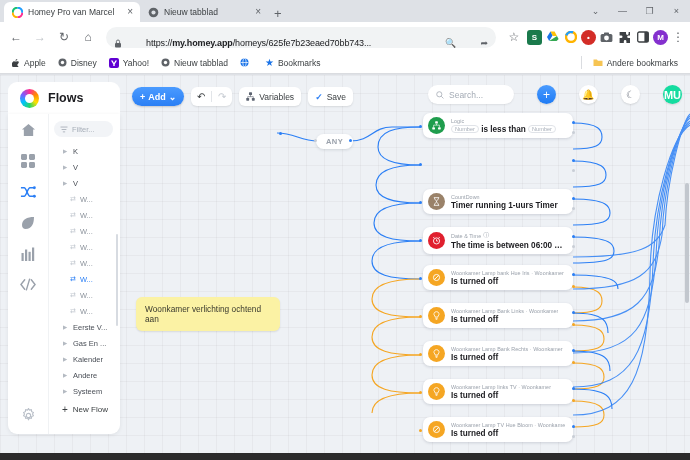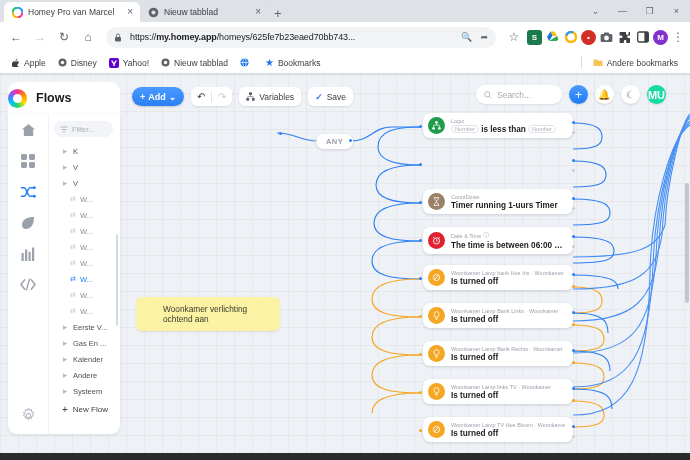--- a/index.html
+++ b/index.html
@@ -36,21 +36,21 @@
 
   .toolbar {
     height: 30px; background: #ffffff; display: flex; align-items: center;
     padding: 0 5px; gap: 2px;
   }
   .navbtn { width: 22px; height: 22px; display:flex; align-items:center; justify-content:center;
             color:#5f6368; font-size: 12px; }
   .navbtn.dim { color: #bdc1c6; }
   .omnibox {
     flex: 1; height: 21px; background: #f1f3f4; border-radius: 11px;
-    display: flex; align-items: center; gap: 8px; padding: 0 8px;
+    display: flex; align-items: flex-end; gap: 24px; padding: 0 8px;
     margin: 0 5px; font-size: 9px; color: #202124; min-width: 0;
   }
   .omnibox .url { flex: 1; white-space: nowrap; overflow: hidden; text-overflow: ellipsis; letter-spacing:-0.1px;}
   .omnibox .url b { font-weight: 700; }
   .ob-icon { color: #5f6368; font-size: 9px; flex:none; }
   .ext-icons { display: flex; align-items: center; gap: 3px; }
   .ext { width: 15px; height: 15px; border-radius: 3px; display:flex; align-items:center;
          justify-content:center; font-size: 8px; color:#fff; font-weight:bold; }
   .profile-av { width: 15px; height:15px; border-radius: 50%; background:#8430ce; color:#fff;
                 font-size:8px; display:flex; align-items:center; justify-content:center; font-weight:bold;}
@@ -71,21 +71,21 @@
       linear-gradient(to right, rgba(0,0,0,0.035) 1px, transparent 1px) 0 0/18px 18px,
       linear-gradient(to bottom, rgba(0,0,0,0.035) 1px, transparent 1px) 0 0/18px 18px,
       #eef1f5;
     overflow: hidden;
   }
 
   
   .app-head {
     position: absolute; left: 8px; top: 7px; width: 112px; height: 32px;
     background: #fff; border-radius: 9px 9px 0 0;
-    display: flex; align-items: center; gap: 9px; 
+    display: flex; align-items: center; gap: 9px; padding-left: 12px;
   }
   .homey-logo { width:19px; height:19px; border-radius:50%;
     background: conic-gradient(#ff2e93, #ff8a00, #ffe000, #24d66b, #00c2ff, #7b5cff, #ff2e93);
     position: relative; flex:none;}
   .homey-logo::after { content:""; position:absolute; left:5px; top:5px; width:9px; height:9px;
     border-radius:50%; background:#fff; }
   .app-title { font-size: 12.5px; font-weight: bold; color: #1b1b1f; }
 
   
   .flowtools { position: absolute; left: 132px; top: 12px; display:flex; align-items:center; gap:7px; }
@@ -100,21 +100,21 @@
   }
   .btn-white .ic { font-size: 9px; color:#5c6370; }
   .undo-group { height:19px; background:#fff; border-radius:6px; display:flex; align-items:center;
     box-shadow: 0 1px 2px rgba(0,0,0,0.10); }
   .undo-group div { width: 20px; text-align:center; font-size:10px; color:#3c4043; }
   .undo-group .sep { width:1px; height:11px; background:#e2e5e9; padding:0;}
   .undo-group .disabled { color:#c6cbd2; }
   .check { color:#2b7ff5; font-size:9px; font-weight:bold; }
 
   
-  .righttools { position: absolute; right: 24px; top: 10px; display:flex; align-items:center; gap:7px;text-align:center; }
+  .righttools { position: absolute; right: 8px; top: 10px; display:flex; align-items:center; gap:23px;text-align:center; }
   .searchbox { width: 86px; height: 19px; background:#fff; border-radius:10px; display:flex;
     align-items:center; gap:5px; padding: 0 8px; font-size: 8.5px; color:#a4abb5; box-shadow:0 1px 2px rgba(0,0,0,0.08);}
   .circ { width:19px; height:19px; border-radius:50%; display:flex; align-items:center;
     justify-content:center; font-size:10px; box-shadow:0 1px 2px rgba(0,0,0,0.12); }
   .circ.blue { background: linear-gradient(#4a9bff,#1f7bf4); color:#fff; font-size:12px; }
   .circ.white { background:#fff; color:#5c6370; }
   .circ.green { background:#14dca0; color:#fff; font-size:11px; font-weight:bold; }
 
   
   .leftpanel {
@@ -156,21 +156,21 @@
     align-items:center; justify-content:center; color:#fff; font-size:8px; }
   .card-txt { min-width:0; }
   .card-sub { font-size:5.4px; color:#9aa1ab; letter-spacing:0.05px; white-space:nowrap;
     overflow:hidden; text-overflow:ellipsis; display:flex; align-items:center; gap:2px;}
   .card-main { font-size:8.2px; color:#1b1b1f; font-weight:bold; white-space:nowrap;
     overflow:hidden; text-overflow:ellipsis; margin-top:1px; }
   .token { display:inline-block; border:1px solid #e0e3e8; border-radius:6px; padding:0 3px;
     font-size:5.6px; color:#a7aeb8; font-weight:normal; vertical-align:1px; }
 
   .note {
-    position:absolute; background:#fbf2a4; border-radius:6px; padding:7px 27px;
+    position:absolute; background:#fbf2a4; border-radius:6px; padding:7px 9px;
     font-size:8.3px; color:#3a3a2e; box-shadow:0 1px 2px rgba(0,0,0,0.10);
   }
   .anynode {
     position:absolute; background:#fff; border-radius:8px; padding: 3px 10px;
     font-size:7.5px; color:#9aa1ab; font-weight:bold; letter-spacing:0.4px;
     box-shadow:0 1px 3px rgba(30,40,60,0.14);
   }
   .dot { position:absolute; width:3px; height:3px; border-radius:50%; }
   .dot.blue { background:#2b7ff5; }
   .dot.orange { background:#f5a623; }

